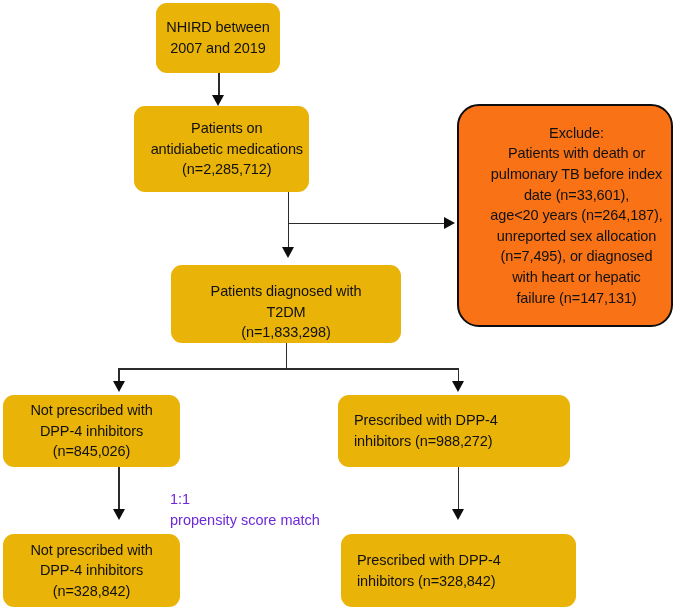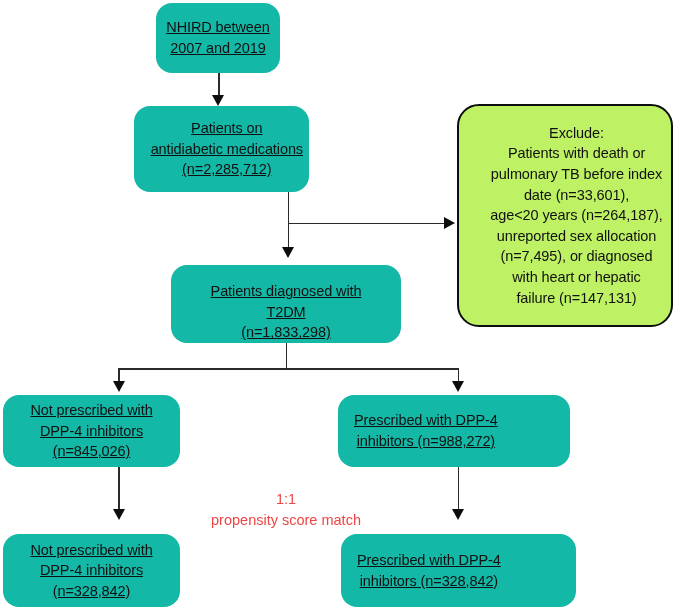--- a/index.html
+++ b/index.html
@@ -23,38 +23,37 @@
     display: flex;
     align-items: center;
     justify-content: center;
     text-align: center;
     color: #111111;
     font-size: 14.5px;
     line-height: 1.42;
     letter-spacing: -0.1px;
   }
   .node.gray {
-    background: #14b8a6;
-    border-radius: 16px;
-    text-decoration: underline;
+    background: #eab308;
+    border-radius: 11px;
   }
   .node.outline {
-    background: #bef264;
+    background: #f97316;
     border: 2px solid #0d0d0d;
     border-radius: 22px;
     padding-left: 23px;
   }
   .node .txt {
     display: block;
     white-space: pre-line;
     padding: 0 6px;
   }
   .node.left-align {
     justify-content: flex-start;
-    text-align: center;
+    text-align: left;
   }
   .node.left-align .txt {
     padding-left: 16px;
   }
   
   .conn {
     position: absolute;
     background: #2b2b2b;
   }
   .vline { width: 1.6px; }
@@ -68,22 +67,21 @@
     border-top: 11px solid #0d0d0d;
   }
   .arrowhead.right {
     border-left: 11px solid #0d0d0d;
     border-top: 6.5px solid transparent;
     border-bottom: 6.5px solid transparent;
     border-right: 0;
   }
   .annot {
     position: absolute;
-    text-align: center;
-    color: #ef4444;
+    color: #6d28d9;
     font-size: 14.5px;
     line-height: 1.45;
     white-space: pre-line;
   }
 </style>
 </head>
 <body>
 
 <div id="flowchart">
 

